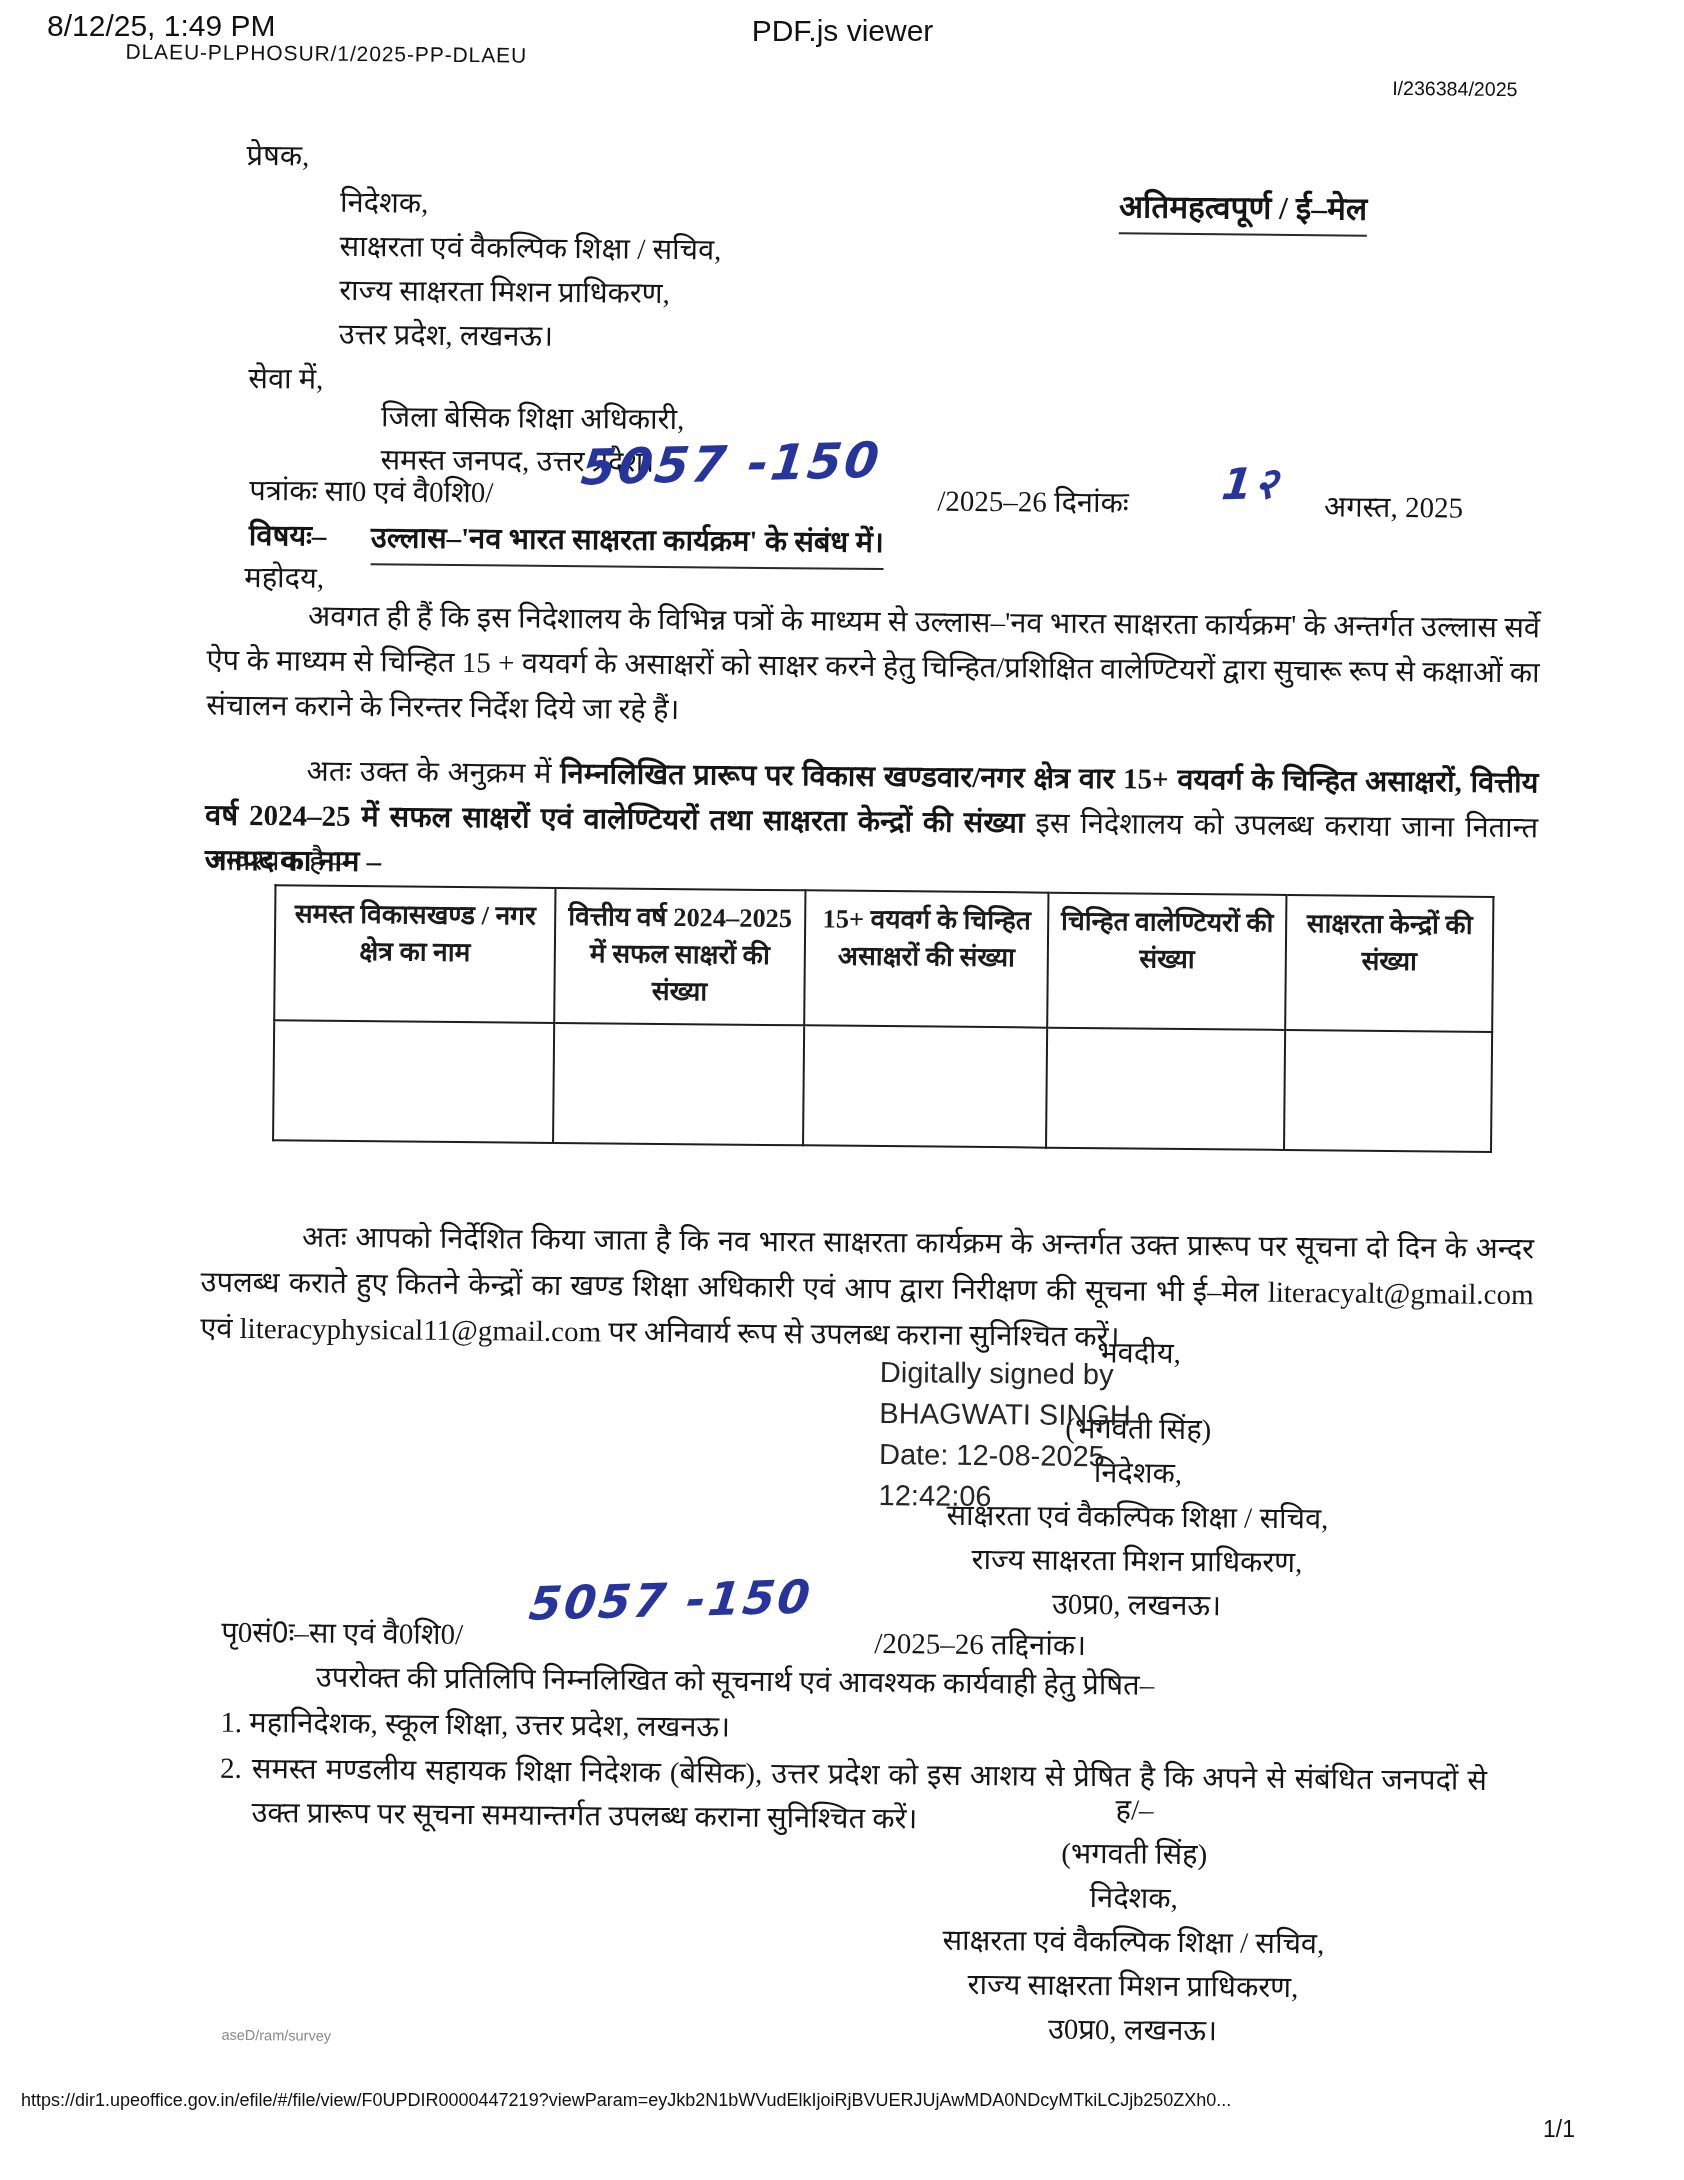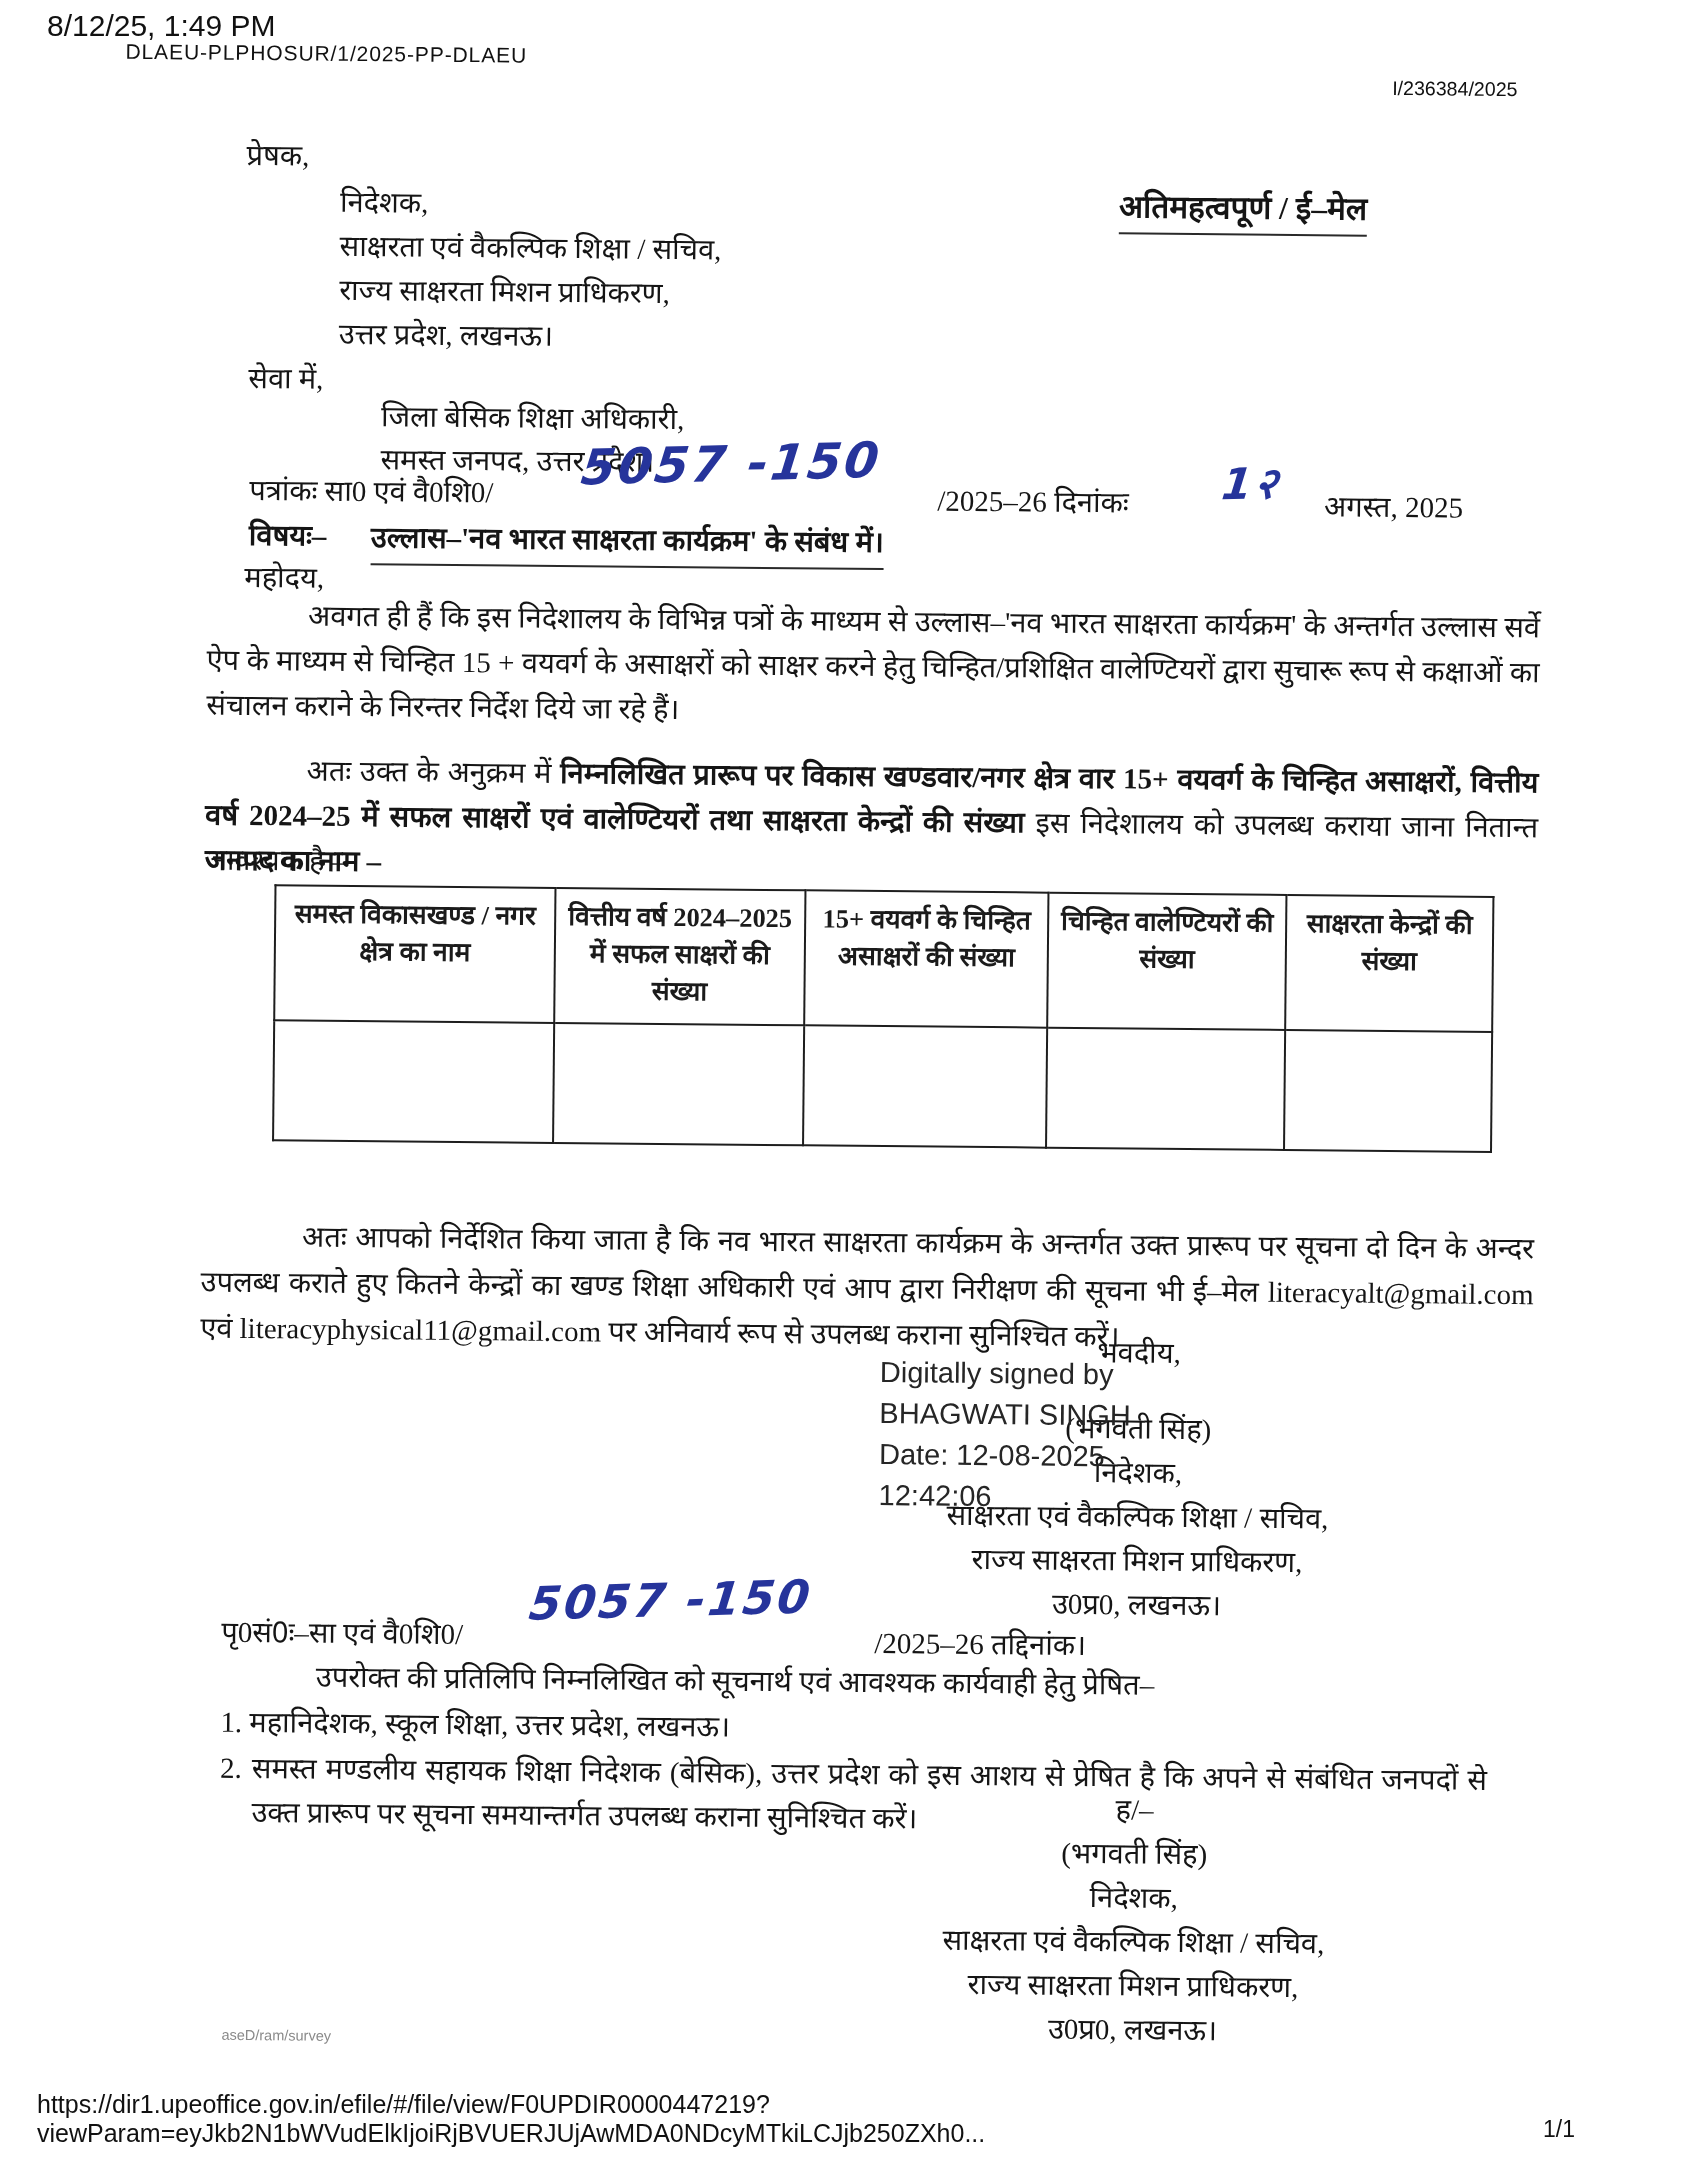--- a/index.html
+++ b/index.html
@@ -29,20 +29,21 @@
                vertical-align:top;padding:8.5px 6.8px 5.1px 6.8px;height:119px;}
   table.fmt td{height:116px;}
   .small-note{font-family:"Liberation Sans","DejaVu Sans",sans-serif;font-size:14.5px;color:#8a8a8a;}
 </style>
 </head>
 <body>
 
 <div class="viewport">
 
   <div class="abs chrome" style="left:47px;top:8.5px;">8/12/25, 1:49 PM</div>
+  <div class="abs chrome" style="left:0;top:13.6px;width:1685px;text-align:center;">PDF.js viewer</div>
 
   <div class="scan">
 
     <div class="abs chrome" style="left:126px;top:41px;font-size:21px;letter-spacing:0.9px;">DLAEU-PLPHOSUR/1/2025-PP-DLAEU</div>
     <div class="abs chrome" style="left:1393px;top:66px;font-size:19.6px;">I/236384/2025</div>
 
     <div class="abs devn stamp" style="left:1121px;top:177px;">अतिमहत्वपूर्ण / ई–मेल</div>
 
     <div class="abs devn" style="left:248px;top:133px;">प्रेषक,</div>
     <div class="abs devn" style="left:342px;top:179px;">
@@ -138,17 +139,17 @@
       <div class="line">(भगवती सिंह)</div>
       <div class="line">निदेशक,</div>
       <div class="line">साक्षरता एवं वैकल्पिक शिक्षा / सचिव,</div>
       <div class="line">राज्य साक्षरता मिशन प्राधिकरण,</div>
       <div class="line">उ0प्र0, लखनऊ।</div>
     </div>
 
     <div class="abs small-note" style="left:241px;top:2027px;">aseD/ram/survey</div>
   </div>
 
-  <div class="abs chrome" style="left:21px;top:2090px;font-size:25px;margin-left:16px;">https://dir1.upeoffice.gov.in/efile/#/file/view/F0UPDIR0000447219?viewParam=eyJkb2N1bWVudElkIjoiRjBVUERJUjAwMDA0NDcyMTkiLCJjb250ZXh0...</div>
+  <div class="abs chrome" style="left:21px;top:2090px;font-size:18px;">https://dir1.upeoffice.gov.in/efile/#/file/view/F0UPDIR0000447219?viewParam=eyJkb2N1bWVudElkIjoiRjBVUERJUjAwMDA0NDcyMTkiLCJjb250ZXh0...</div>
   <div class="abs chrome" style="left:1543px;top:2092px;font-size:23px;margin-top:24px;">1/1</div>
 
 </div>
 
 
 </body></html>

